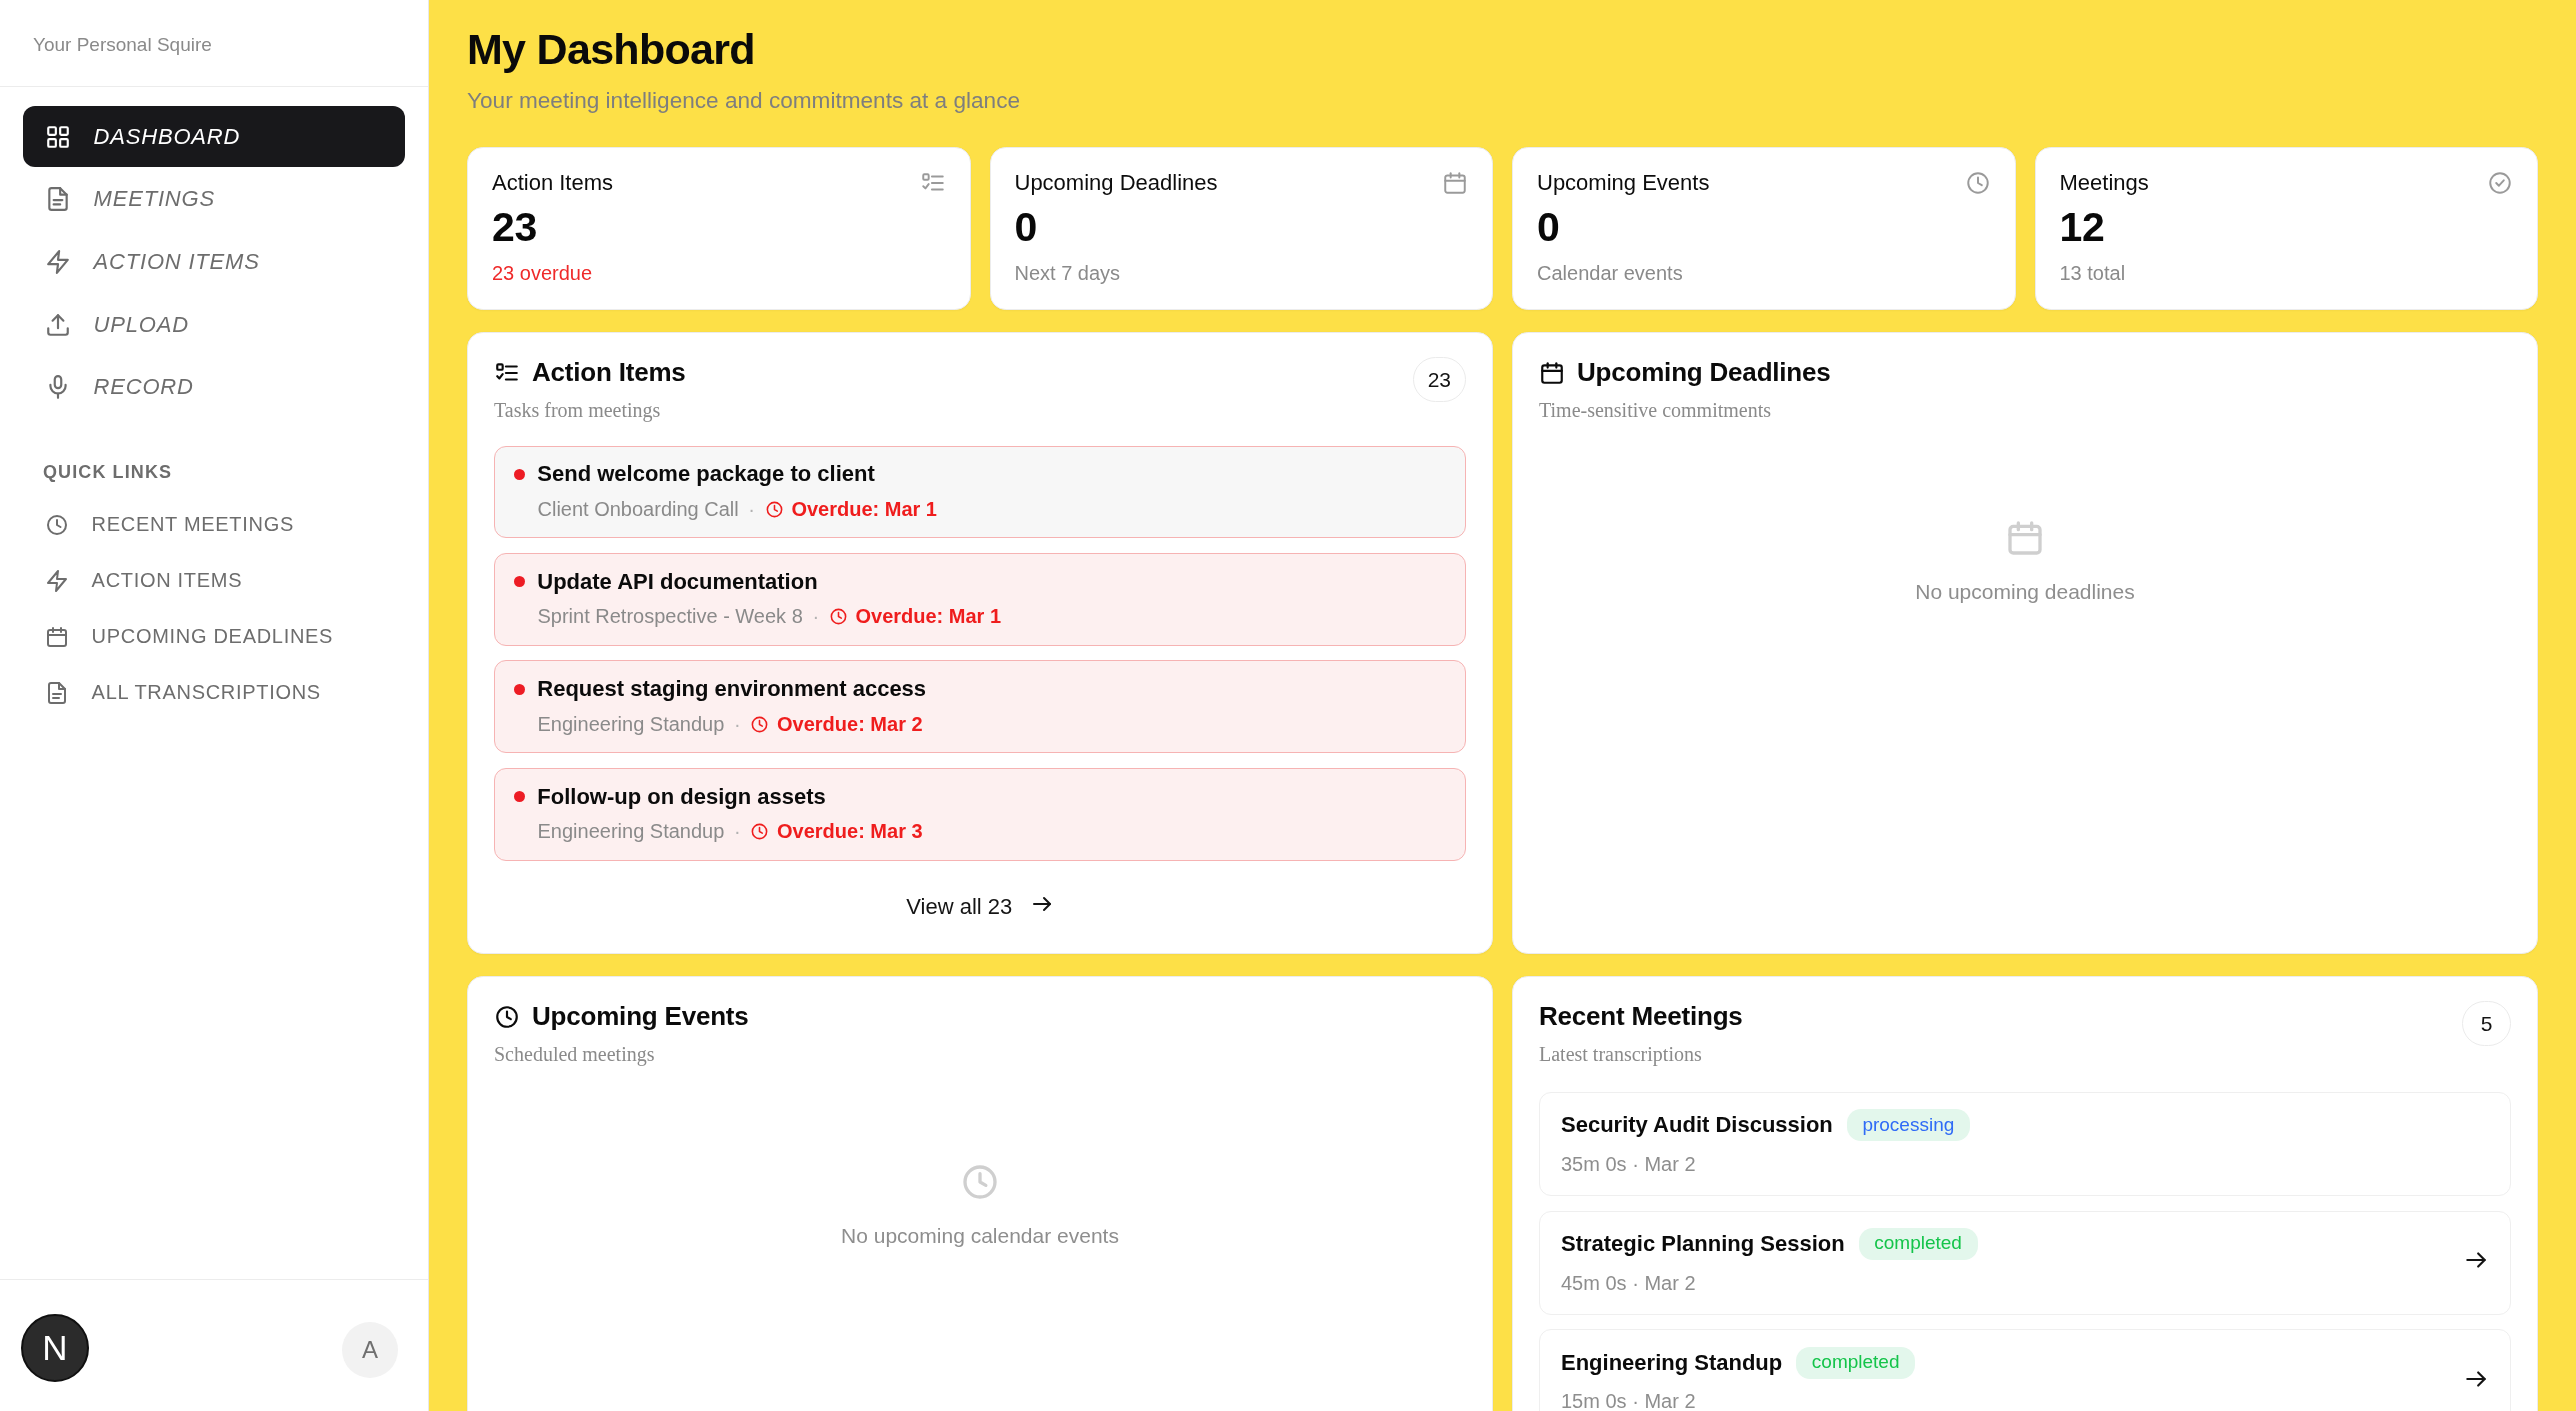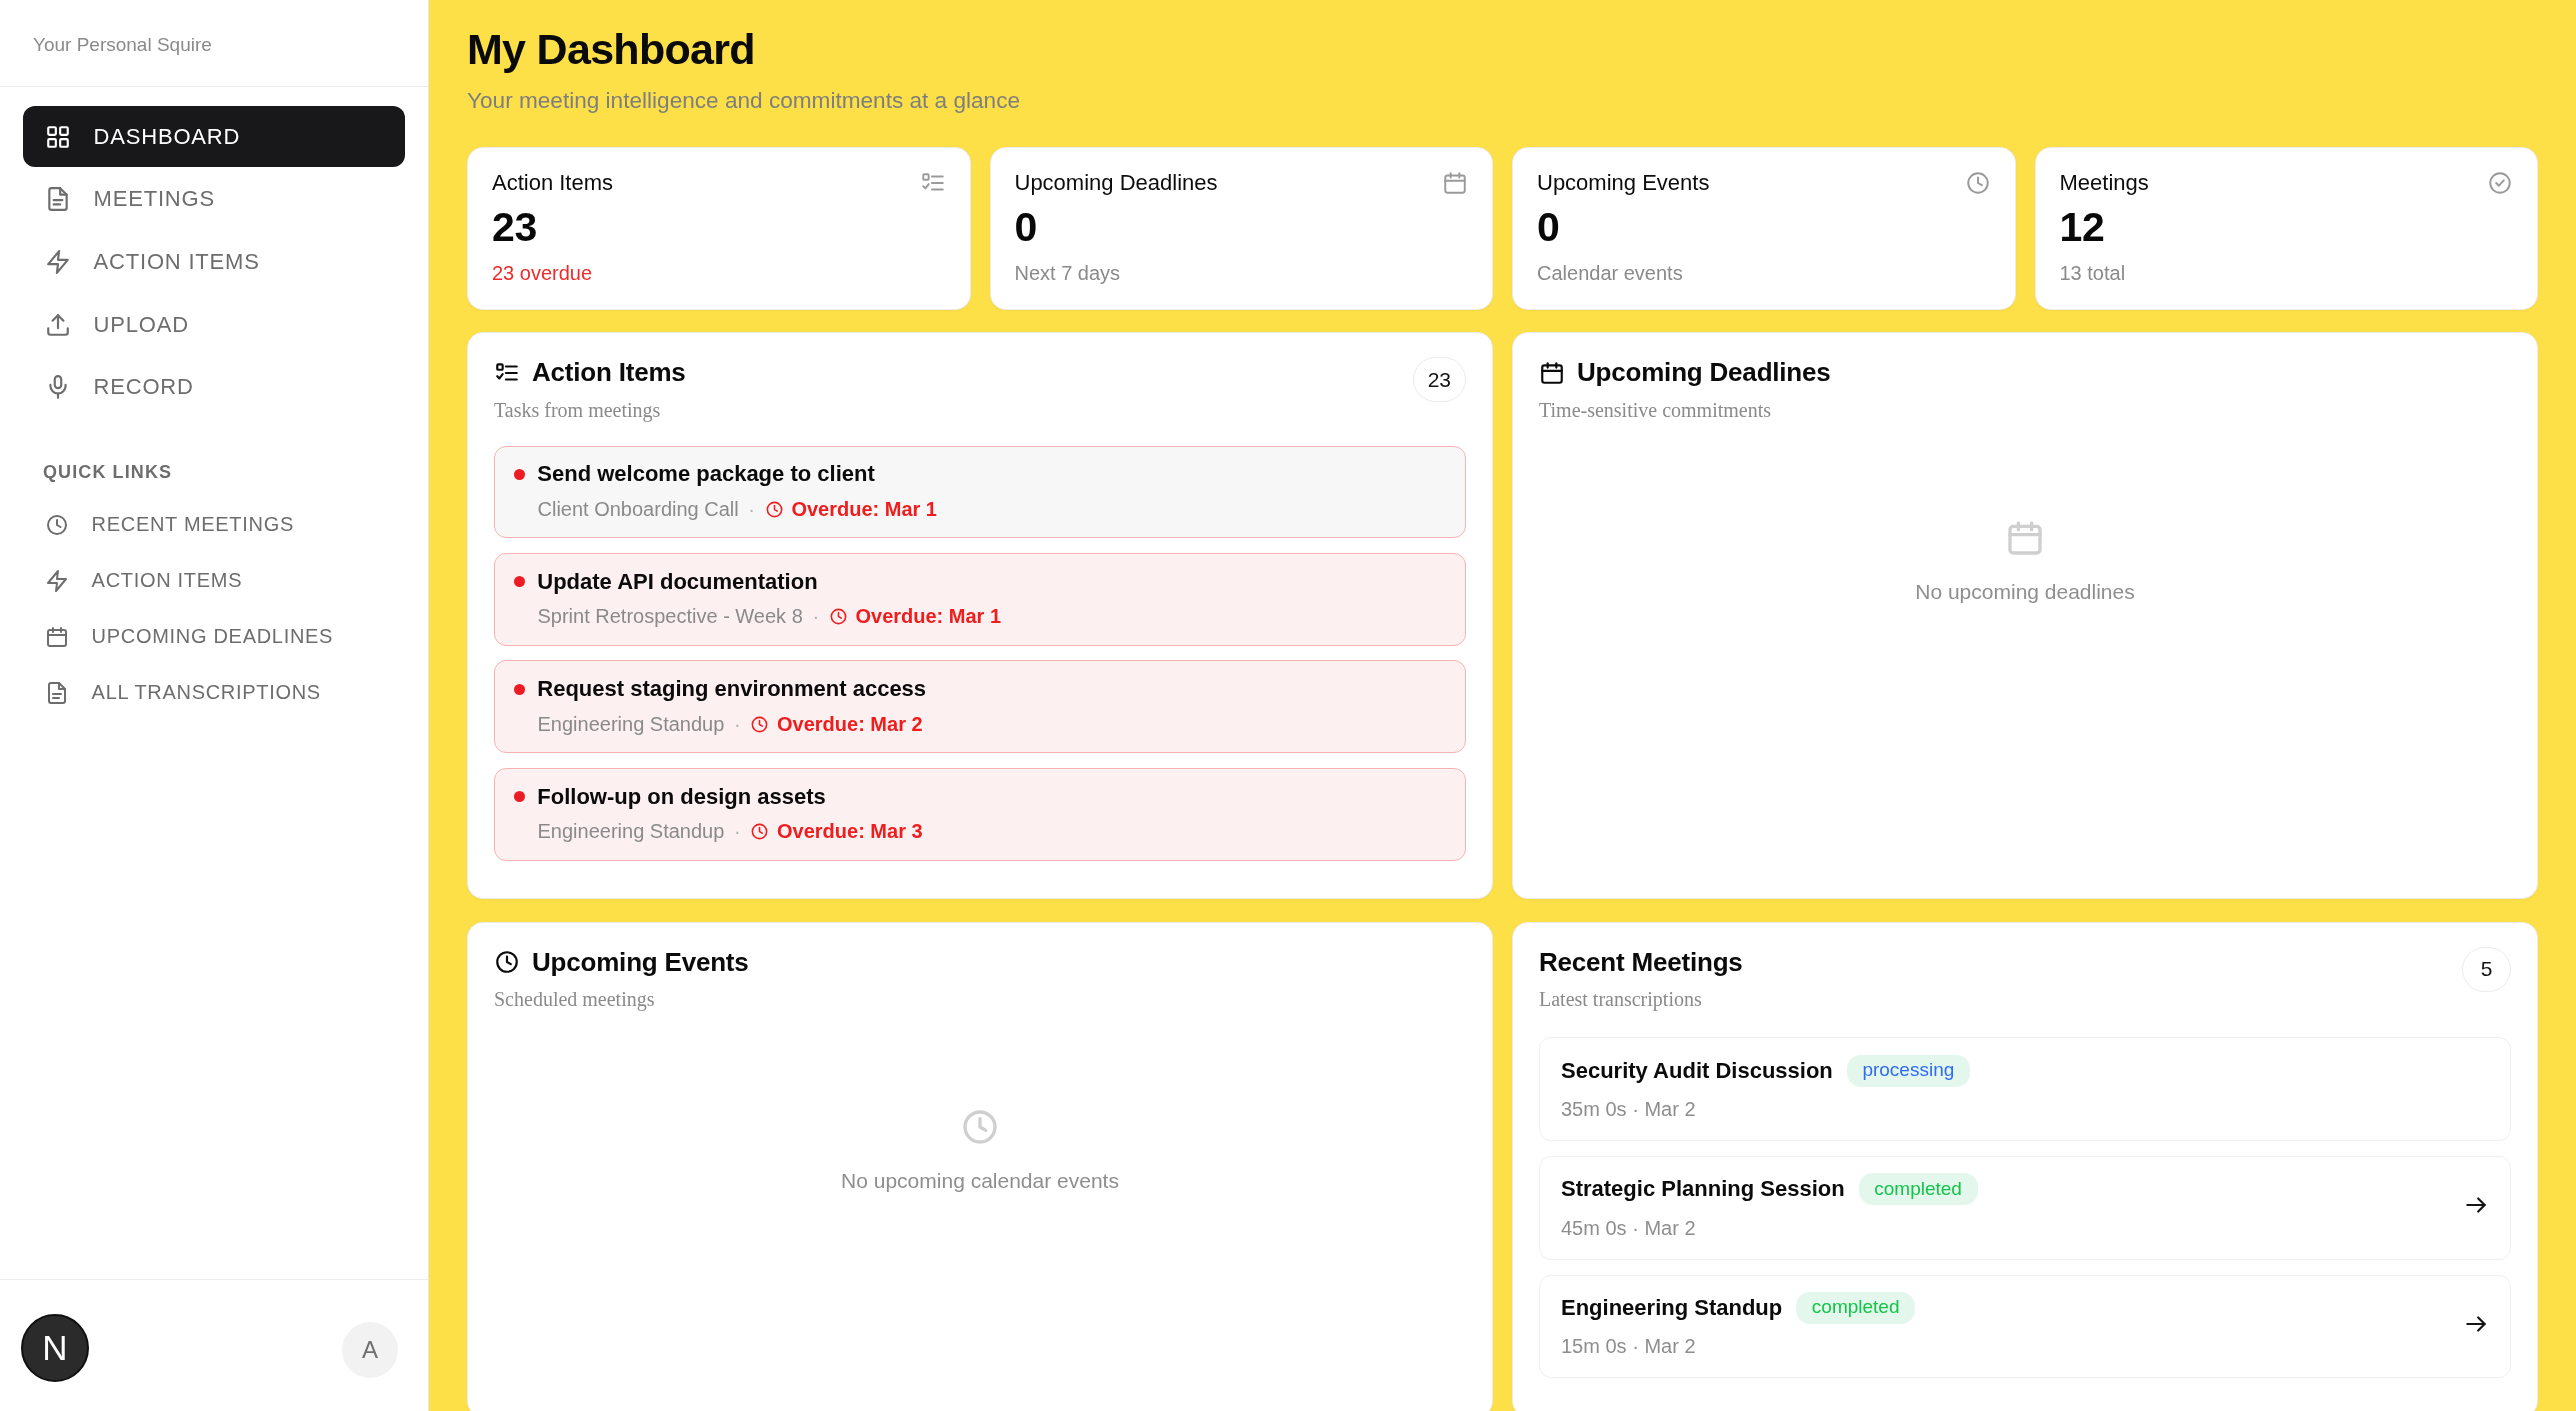--- a/index.html
+++ b/index.html
@@ -57,20 +57,21 @@
     align-items: center;
     gap: 22px;
     height: 61px;
     padding: 0 21px;
     border-radius: 12px;
     color: #6d6d6d;
     font-size: 22px;
     letter-spacing: 0.8px;
     margin-bottom: 1.7px;
     cursor: pointer;
+    font-style: italic;
   }
   .nav-item.active {
     background: #18181b;
     color: #ffffff;
   }
   .nav-item .ico { width: 28px; height: 28px; flex: 0 0 28px; display:flex; align-items:center; justify-content:center;}
   .nav-item svg { display: block; }
 
   .quick-title {
     font-size: 18px;
@@ -585,20 +586,29 @@
                 <svg width="19" height="19" viewBox="0 0 24 24" fill="none" stroke="currentColor" stroke-width="2" stroke-linecap="round" stroke-linejoin="round">
                     <circle cx="12" cy="12" r="9"></circle>
                     <polyline points="12 7 12 12 15.5 14"></polyline>
                   </svg>
                 <span>Overdue: Mar 3</span>
               </span>
             </div>
           </div>
         </div>
 
+        <div class="viewall">
+          <span>View all 23</span>
+          <span>
+            <svg width="24" height="24" viewBox="0 0 24 24" fill="none" stroke="currentColor" stroke-width="2" stroke-linecap="round" stroke-linejoin="round">
+                <line x1="4" y1="12" x2="20" y2="12"></line>
+                <polyline points="14 6 20 12 14 18"></polyline>
+              </svg>
+          </span>
+        </div>
       </div>
 
       <div class="panel tall">
         <div class="panel-head">
           <div>
             <div class="panel-title">
               <span class="ico">
                 <svg width="26" height="26" viewBox="0 0 24 24" fill="none" stroke="currentColor" stroke-width="2" stroke-linecap="round" stroke-linejoin="round">
                     <rect x="3" y="5" width="18" height="16" rx="2"></rect>
                     <line x1="3" y1="10" x2="21" y2="10"></line>

